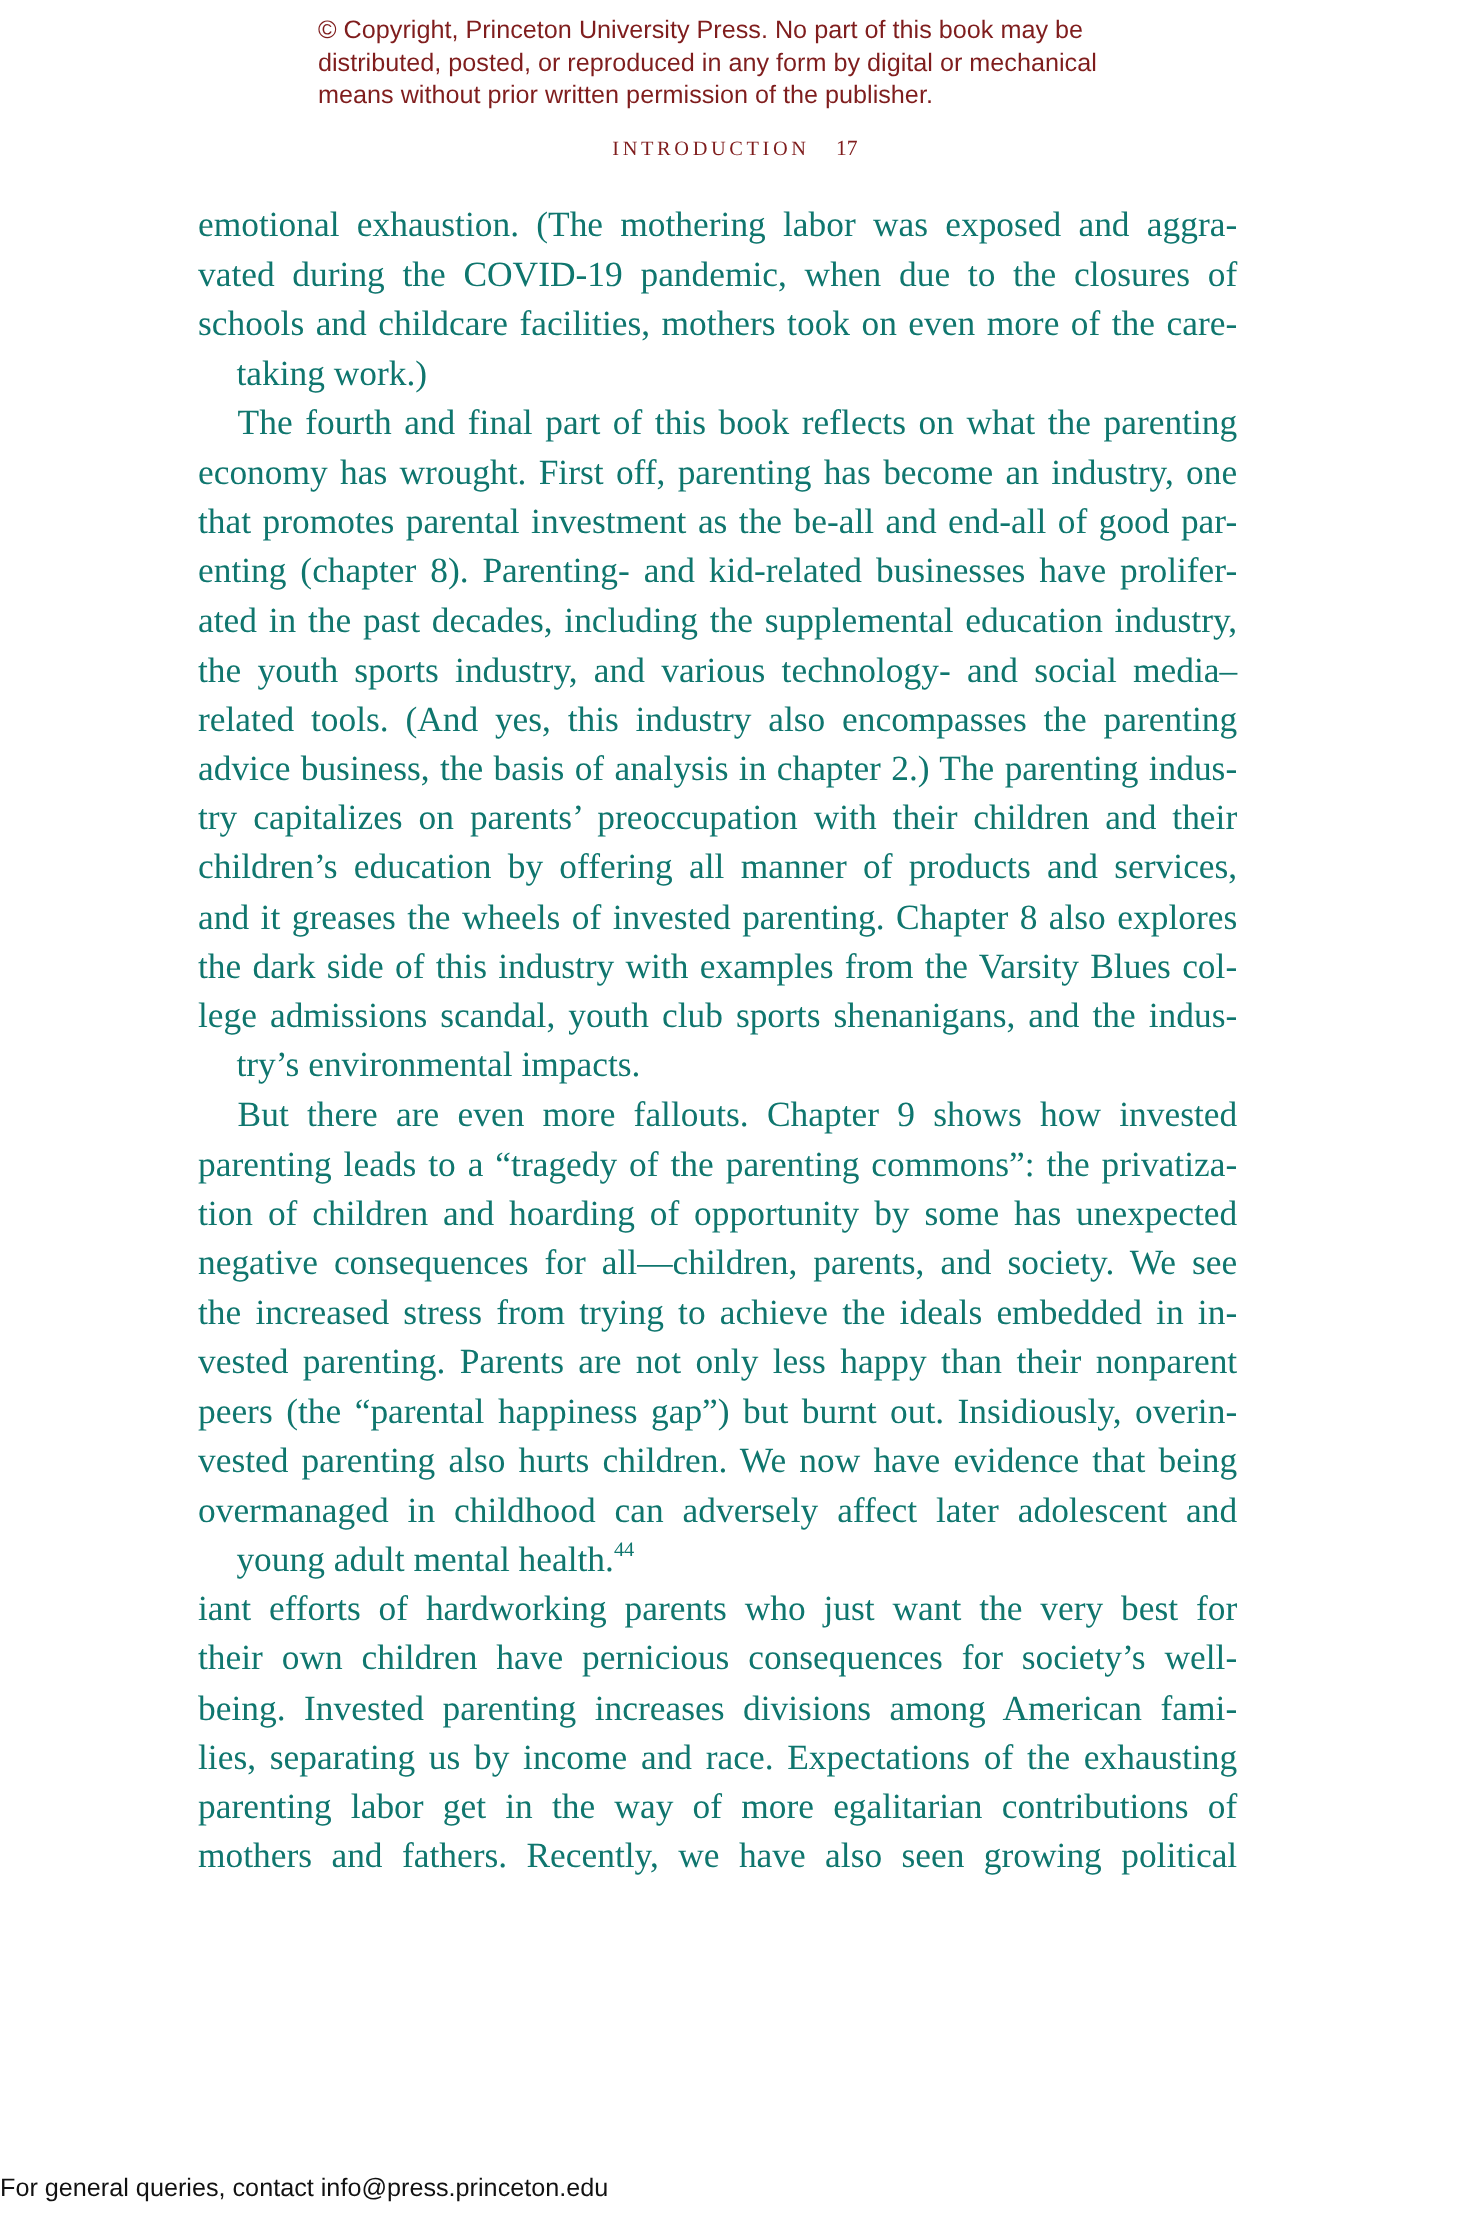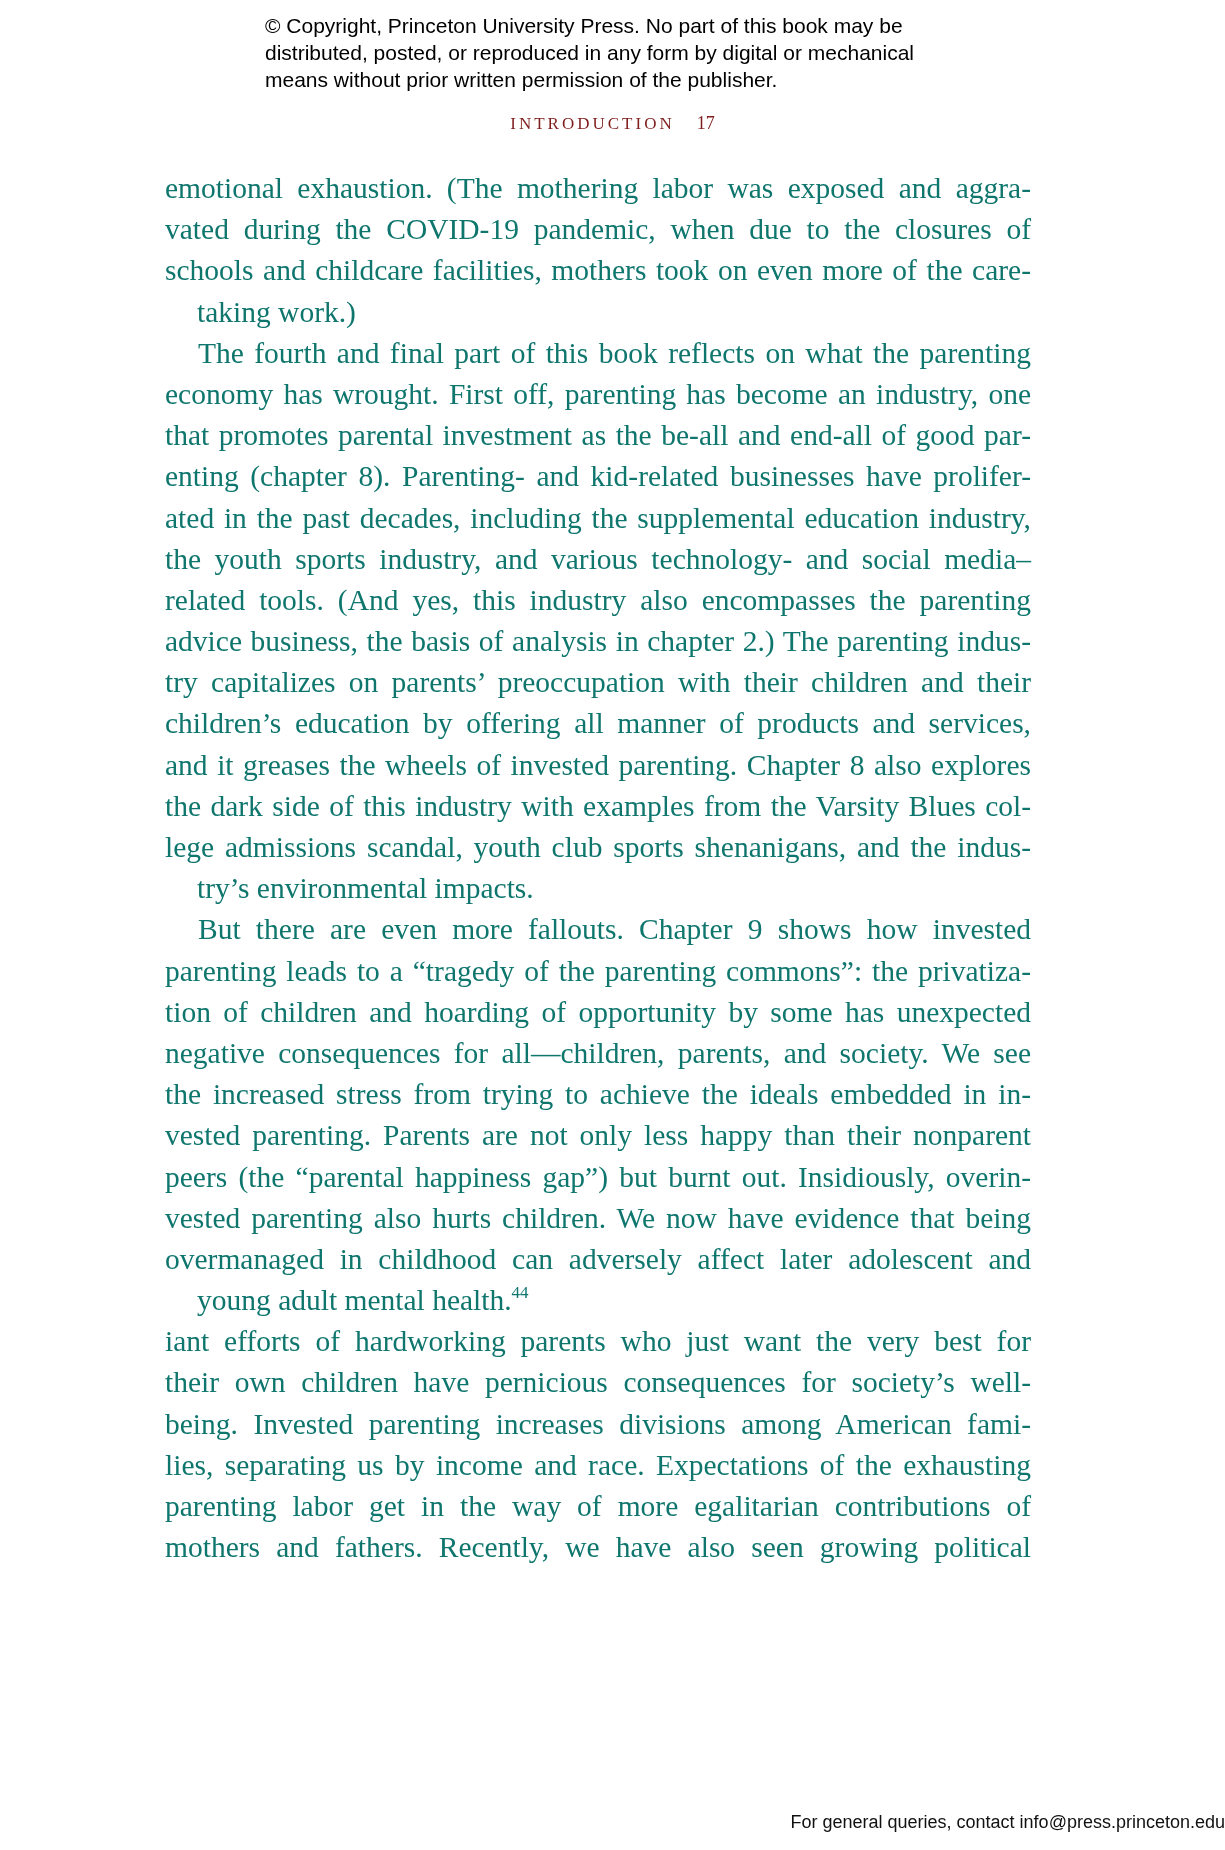--- a/index.html
+++ b/index.html
@@ -1,39 +1,39 @@
 <!DOCTYPE html>
 <html><head>
 <meta charset="utf-8">
 <style>
   html, body { margin: 0; padding: 0; background: #ffffff; }
   body { width: 1225px; height: 1850px; position: relative; overflow: hidden; }
   .notice {
     position: absolute; left: 265px; top: 12px; width: 760px;
     font-family: "Liberation Sans", sans-serif; font-size: 21px; line-height: 27px;
-    color: #000000;
+    color: #7f1d1d;
   }
   .notice div { white-space: nowrap; }
   .running-head {
     position: absolute; left: 0; width: 1225px; top: 113px; text-align: center;
     font-family: "Liberation Serif", serif; font-size: 17px; color: #7f1d1d;
     letter-spacing: 3px;
   }
   .running-head .pn { letter-spacing: 0; margin-left: 22px; font-size: 18px; }
   .body-text {
     position: absolute; left: 165px; top: 168px; width: 866px;
     font-family: "Liberation Serif", serif; font-size: 29.5px; color: #0f766e;
   }
   .line { height: 41.2px; line-height: 41.2px; white-space: nowrap; text-align: justify; text-align-last: justify; }
   .line.last { text-align-last: left; margin-left: 32px; }
   .line.indent { padding-left: 33px; }
   sup { font-size: 17px; line-height: 0; vertical-align: 12px; font-family: Liberation Serif, serif; }
   .footer {
-    position: absolute; left: 0; width: 1225px; top: 1812px; text-align: right;
-    font-family: "Liberation Sans", sans-serif; font-size: 18px; color: #111;
+    position: absolute; left: 0; width: 1225px; top: 1812px; text-align: left;
+    font-family: "Liberation Sans", sans-serif; font-size: 21px; color: #111;
   }
 </style>
 </head>
 <body>
 
 <div class="notice">
   <div>© Copyright, Princeton University Press. No part of this book may be</div>
   <div>distributed, posted, or reproduced in any form by digital or mechanical</div>
   <div>means without prior written permission of the publisher.</div>
 </div>

